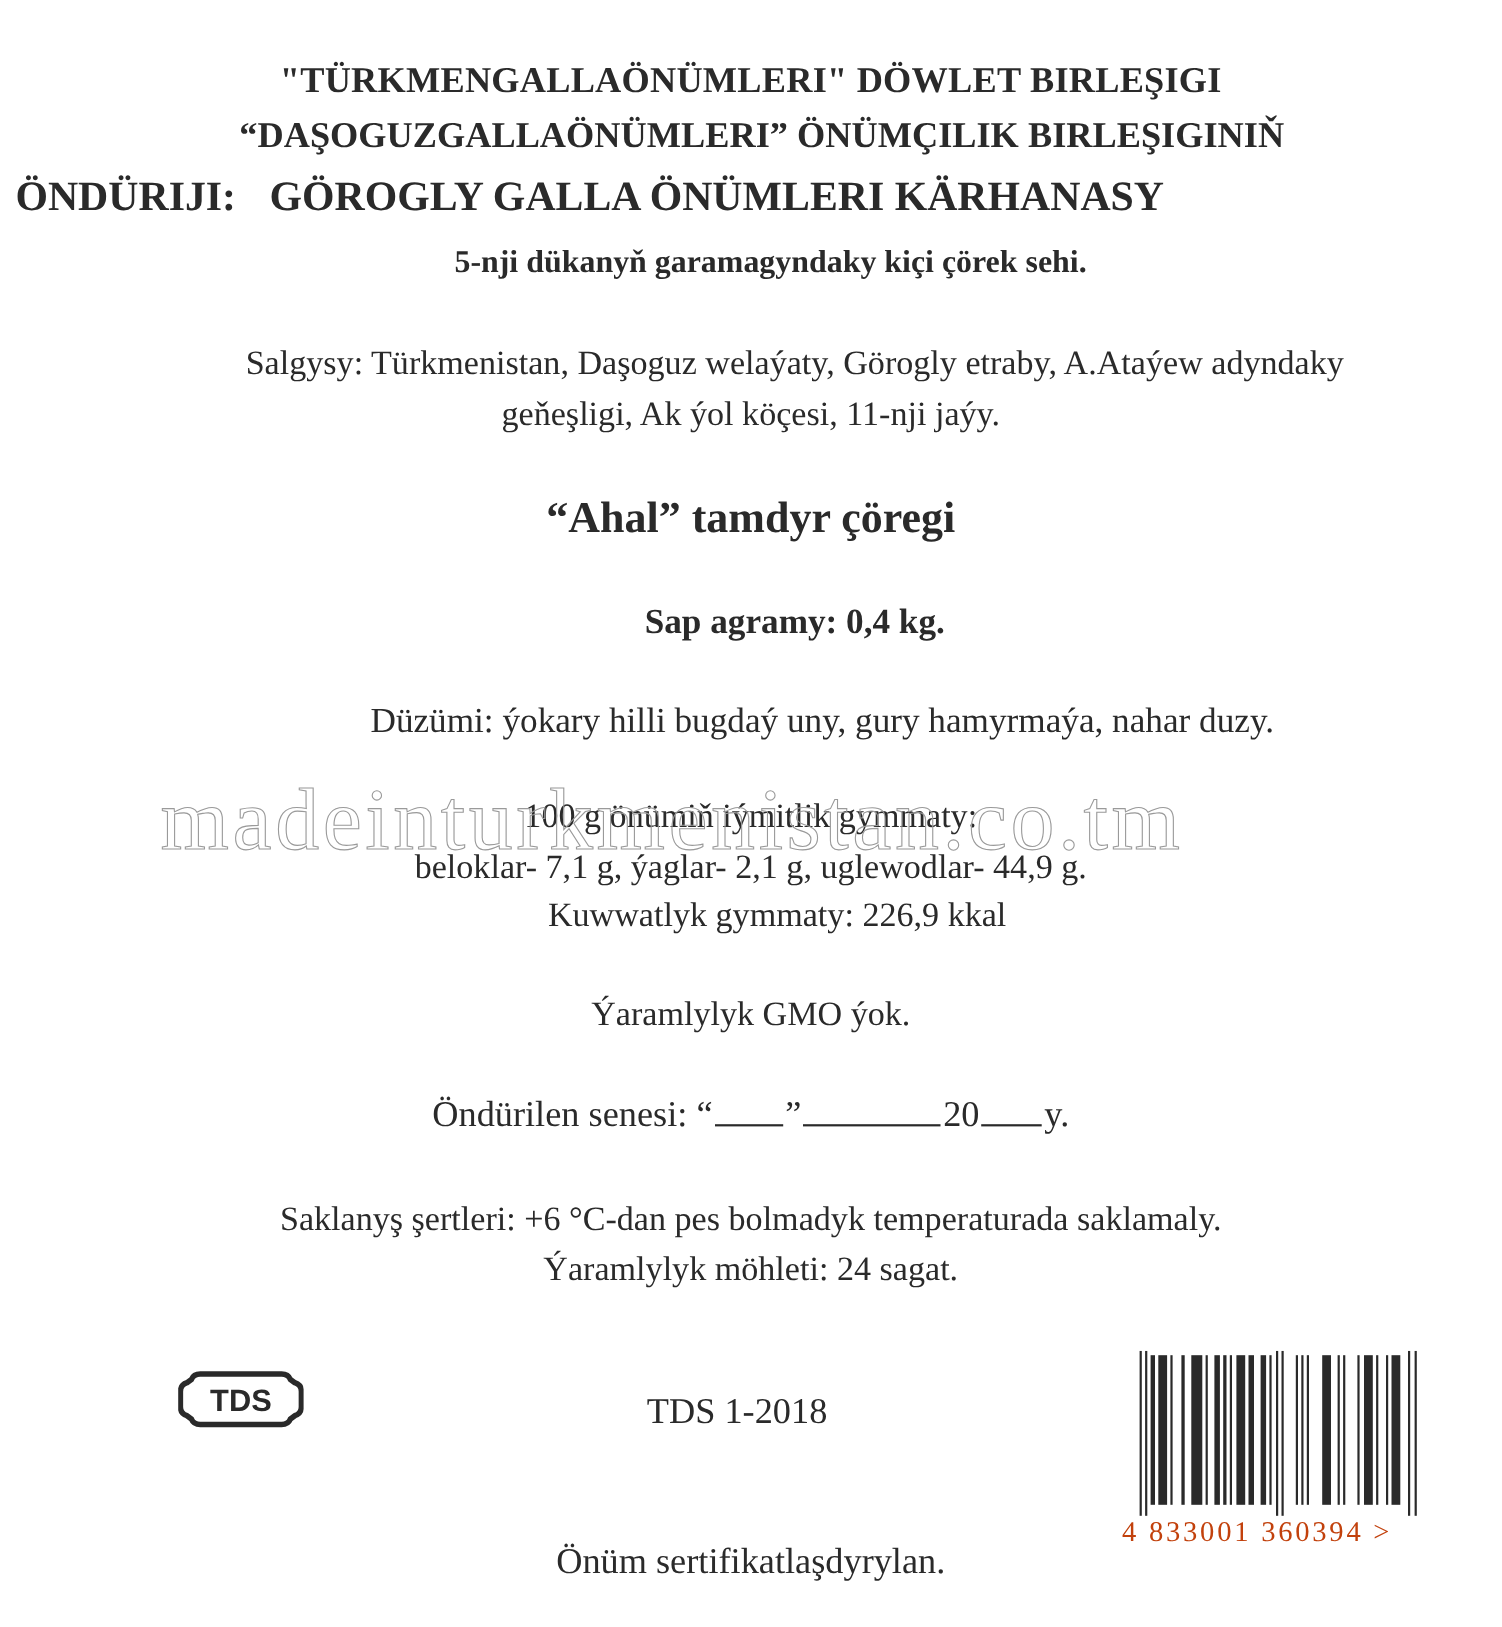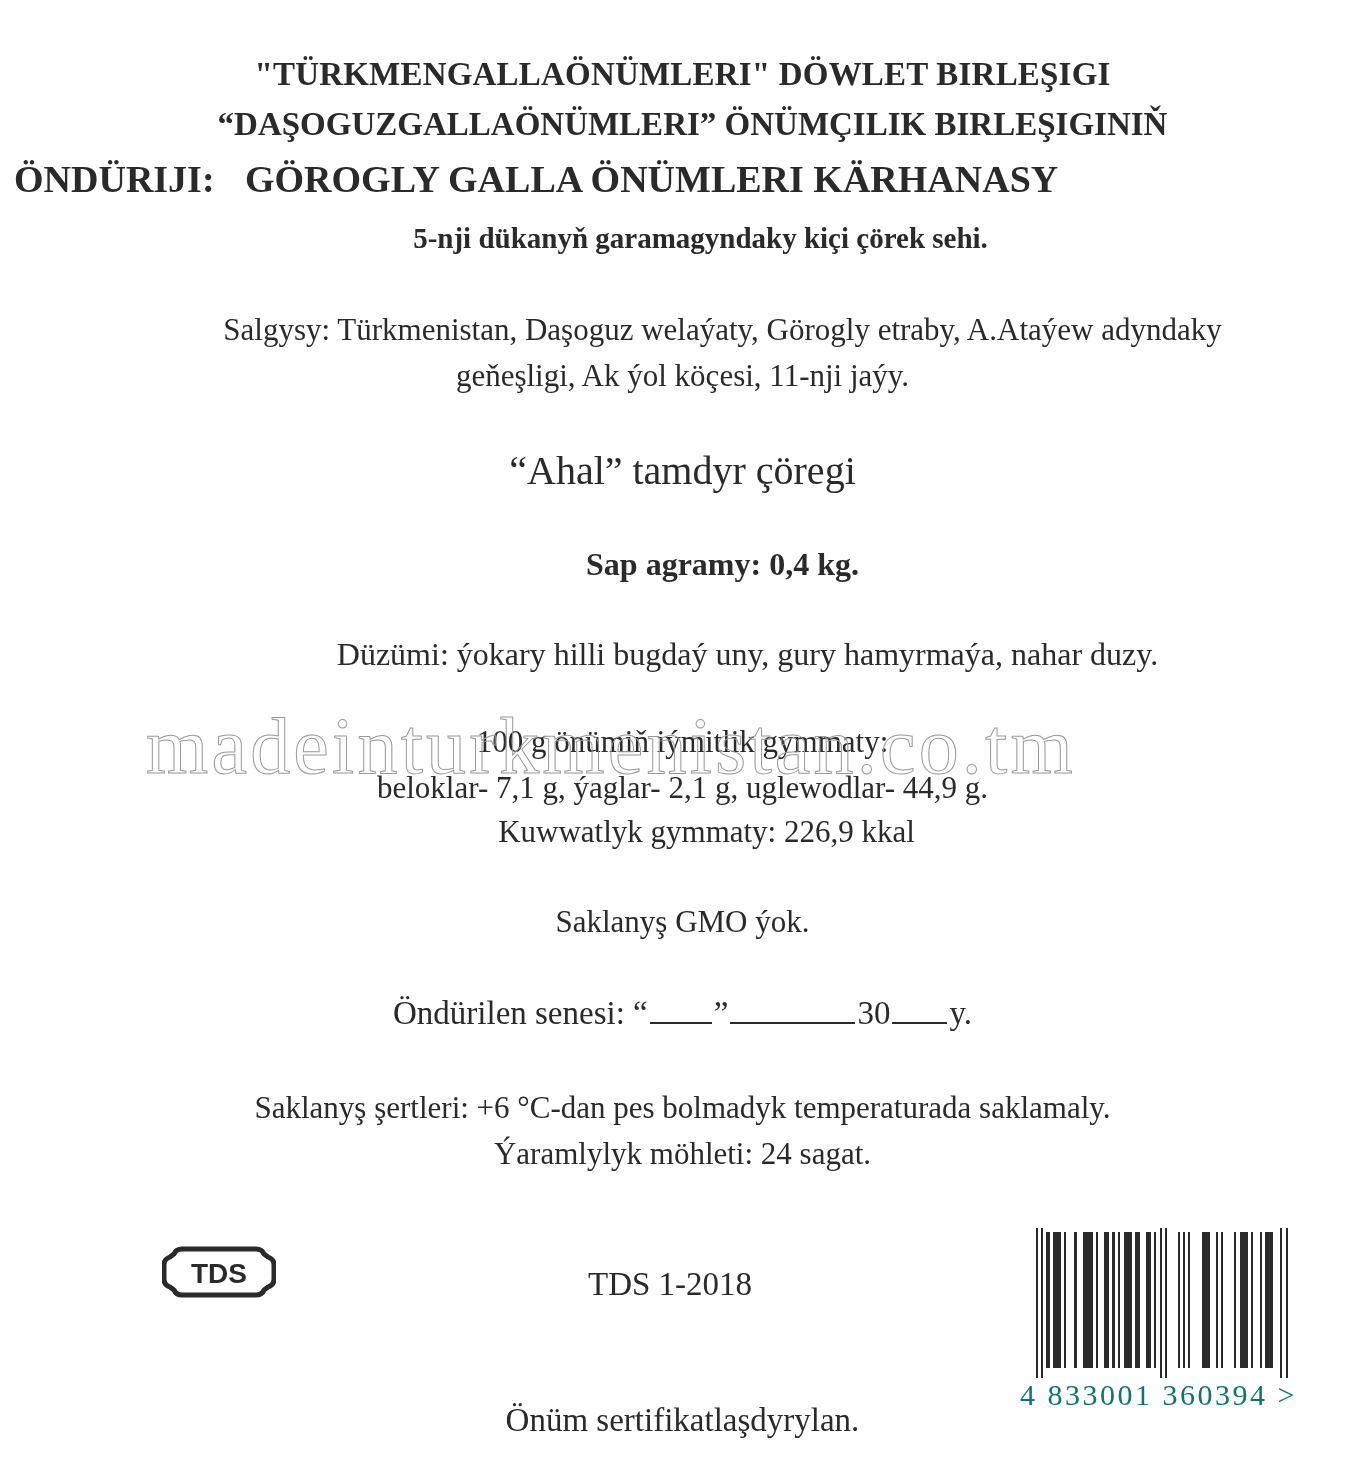--- a/index.html
+++ b/index.html
@@ -28,21 +28,21 @@
     #hdr1 { top: 58px; font-size: 33px; font-weight: bold; letter-spacing: 0.2px; }
     #hdr2 { top: 108px; font-size: 33px; font-weight: bold; left: 10px; }
     #hdr3 { top: 160px; font-size: 38px; font-weight: bold; text-align: left; }
     #hdr3 .lbl { position: absolute; left: 14px; }
     #hdr3 .val { position: absolute; left: 245px; text-align: right; }
     #hdr4 { top: 224px; font-size: 29px; font-weight: bold; left: 18px; }
 
     #addr1 { top: 314px; font-size: 31px; padding-left: 40px; }
     #addr2 { top: 360px; font-size: 31px; }
 
-    #product { top: 451px; font-size: 40px; font-weight: normal; }
+    #product { top: 451px; font-size: 40px; font-weight: bold; }
     #weight { top: 548px; font-size: 32px; font-weight: bold; margin-left: 40px; }
 
     #ingr { top: 638px; font-size: 32px; left: 65px; }
 
     #nutr1 { top: 726px; font-size: 31px; }
     #nutr2 { top: 772px; font-size: 31px; }
     #energy { top: 816px; font-size: 31px; margin-left: 24px; }
 
     #gmo { top: 906px; font-size: 31px; }
     #prod-date { top: 996px; font-size: 33px; }
@@ -91,23 +91,23 @@
       position: absolute;
       left: 1030px;
       top: 1228px;
       width: 290px;
       height: 180px;
     }
     #barcode-digits {
       position: absolute;
       left: 1020px;
       top: 1378px;
-      font-size: 30px;
+      font-size: 26px;
       letter-spacing: 2.5px;
-      color: #0f766e;
+      color: #c2410c;
       white-space: nowrap;
     }
   </style>
 </head>
 <body>
 
 <div class="line" id="hdr1">"TÜRKMENGALLAÖNÜMLERI" DÖWLET BIRLEŞIGI</div>
 <div class="line" id="hdr2">“DAŞOGUZGALLAÖNÜMLERI” ÖNÜMÇILIK BIRLEŞIGINIŇ</div>
 <div class="line" id="hdr3">
   <span class="lbl">ÖNDÜRIJI:</span>
@@ -122,25 +122,25 @@
 <div class="line" id="weight">Sap agramy: 0,4 kg.</div>
 
 <div class="line" id="ingr">Düzümi: ýokary hilli bugdaý uny, gury hamyrmaýa, nahar duzy.</div>
 
 <div class="line" id="nutr1">100 g önümiň iýmitlik gymmaty:</div>
 <div class="line" id="nutr2">beloklar- 7,1 g, ýaglar- 2,1 g, uglewodlar- 44,9 g.</div>
 <div class="line" id="energy">Kuwwatlyk gymmaty: 226,9 kkal</div>
 
 <div id="watermark">madeinturkmenistan.co.tm</div>
 
-<div class="line" id="gmo">Saklanyş GMO ýok.</div>
+<div class="line" id="gmo">Ýaramlylyk GMO ýok.</div>
 
 <div class="line" id="prod-date">
   <span>Öndürilen senesi:</span>
-  <span>“</span><span class="blank" style="width:62px"></span><span>”</span><span class="blank" style="width:125px"></span><span>30</span><span class="blank" style="width:55px"></span><span>y.</span>
+  <span>“</span><span class="blank" style="width:62px"></span><span>”</span><span class="blank" style="width:125px"></span><span>20</span><span class="blank" style="width:55px"></span><span>y.</span>
 </div>
 
 <div class="line" id="storage">Saklanyş şertleri: +6 °C-dan pes bolmadyk temperaturada saklamaly.</div>
 <div class="line" id="shelf">Ýaramlylyk möhleti: 24 sagat.</div>
 
 <svg id="tds-logo" viewBox="0 0 114 54">
   <path d="M20 4 H94 Q100 4 102 9 L106 12 Q112 14 112 20 V34 Q112 40 106 42 L102 45 Q100 50 94 50 H20 Q14 50 12 45 L8 42 Q2 40 2 34 V20 Q2 14 8 12 L12 9 Q14 4 20 4 Z" fill="none" stroke="#2a2a2a" stroke-width="5"></path>
   <text x="57" y="38" text-anchor="middle" font-family="Liberation Sans, DejaVu Sans, sans-serif" font-size="28" font-weight="bold" fill="#2a2a2a">TDS</text>
 </svg>
 

